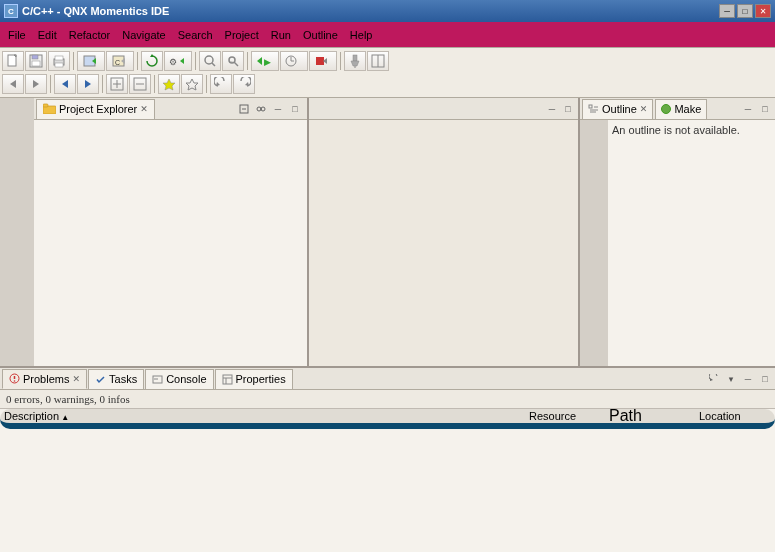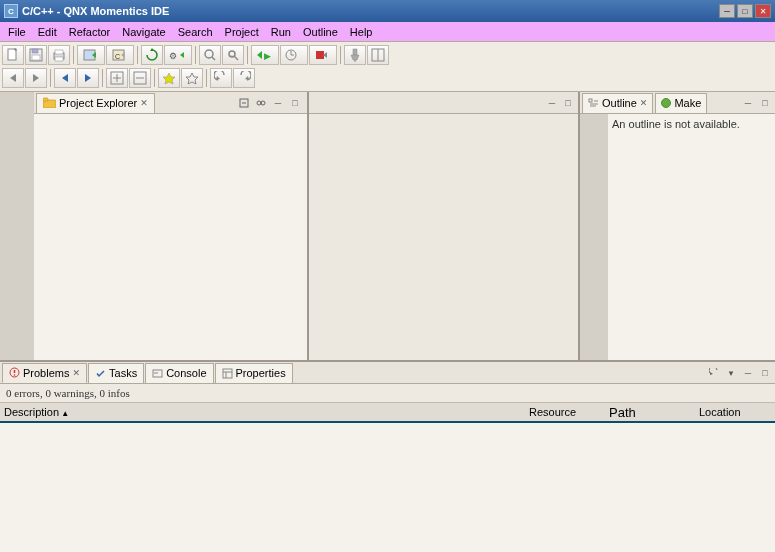--- a/index.html
+++ b/index.html
@@ -57,22 +57,22 @@
       align-items: center;
       justify-content: center;
       font-size: 8px;
       color: #000;
       cursor: pointer;
     }
     .title-btn.close { background: #cc4444; color: white; }
 
     
     #menu-bar {
-      background: #f0abfc;
-      height: 20px;
+      background: #be185d;
+      height: 26px;
       display: flex;
       align-items: center;
       padding: 0 2px;
       border-bottom: 1px solid #b0aa9e;
     }
     .menu-item {
       padding: 2px 6px;
       font-size: 11px;
       cursor: pointer;
       color: #000;
@@ -305,27 +305,28 @@
       font-family: Liberation Serif, serif;
     }
     #problems-table {
       flex: 1;
       display: flex;
       flex-direction: column;
     }
     .table-header {
       display: flex;
       background: #e0dcd4;
-      border-bottom: 2px solid #0c4a6e;
+      border-bottom: 6px solid #0c4a6e;
       height: 20px;
       align-items: center;
+      border-radius: 10px;
     }
     .col-desc { flex: 1; padding: 0 4px; font-size: 11px; font-weight: normal; }
     .col-resource { width: 80px; padding: 0 4px; font-size: 11px; }
-    .col-path { width: 90px; padding: 0 4px; font-size: 13px; }
+    .col-path { width: 90px; padding: 0 4px; font-size: 16px; }
     .col-location { width: 80px; padding: 0 4px; font-size: 11px; }
     .col-sort-asc::after { content: ' ▲'; font-size: 8px; }
     .table-body {
       flex: 1;
       background: #f5f2ec;
     }
 
     
     #status-bar {
       height: 20px;

